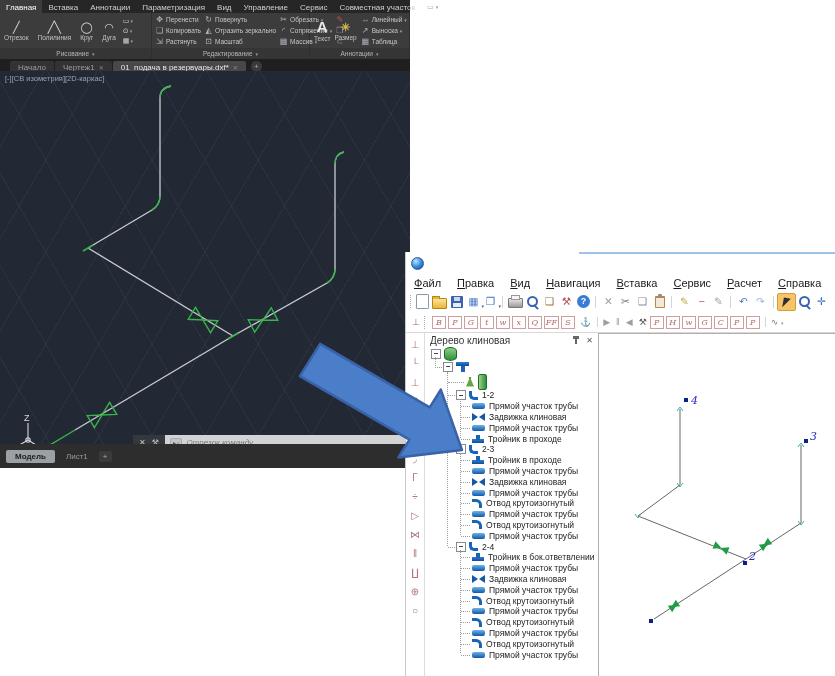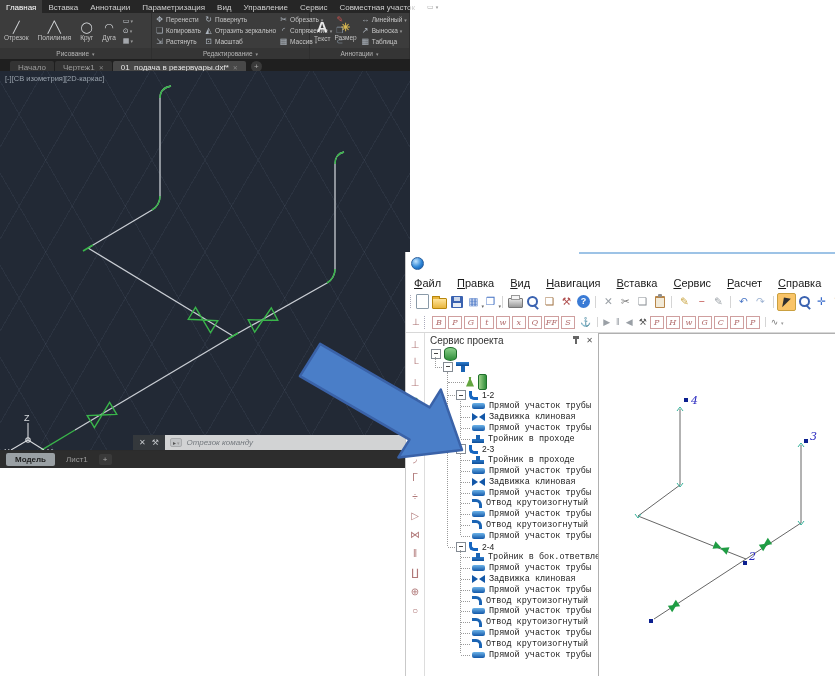--- a/index.html
+++ b/index.html
@@ -41,21 +41,21 @@
              display:flex;align-items:center;justify-content:center;margin:0 0 1px 4px;}
   .acad-view{position:absolute;left:0;top:71px;width:410px;height:379px;background-color:#222935;
     background-image:repeating-linear-gradient(60deg,rgba(120,135,160,.10) 0,rgba(120,135,160,.10) 1px,transparent 1px,transparent 46px),
                      repeating-linear-gradient(-60deg,rgba(120,135,160,.10) 0,rgba(120,135,160,.10) 1px,transparent 1px,transparent 46px);overflow:hidden;}
   .vp-label{position:absolute;left:5px;top:3px;font-size:7.5px;color:#98a1ab;}
   .cmdbar{position:absolute;left:133px;bottom:0;width:277px;height:15px;display:flex;align-items:stretch;font-size:8px;}
   .cmd-left{background:#34383c;color:#c6c9cc;display:flex;align-items:center;gap:6px;padding:0 6px;}
   .cmd-input{flex:1;background:#d2d3d4;color:#74797e;display:flex;align-items:center;gap:4px;padding:0 5px;font-style:italic;}
   .cmd-prompt{font-style:normal;color:#555;background:#c2c4c6;border:1px solid #a9abad;border-radius:2px;
               font-size:6px;padding:0 2px;display:flex;align-items:center;gap:1px;}
-  .acad-bottom{position:absolute;left:0;bottom:0;width:410px;height:17px;background:#2d2d2d;display:flex;align-items:center;padding-left:6px;gap:2px;box-sizing:border-box;}
+  .acad-bottom{position:absolute;left:0;bottom:0;width:410px;height:24px;background:#2d2d2d;display:flex;align-items:center;padding-left:6px;gap:2px;box-sizing:border-box;}
   .mtab{font-size:8px;color:#9a9a9a;padding:2px 9px;border-radius:2px;}
   .mtab.active{background:#9aa0a4;color:#1d1d1d;font-weight:bold;}
   .mtab:last-child{background:#3a3a3a;color:#aaa;padding:1px 4px;}
   
   #hydro{position:absolute;left:405px;top:252px;width:430px;height:424px;background:#fff;z-index:2;
          border-left:1px solid #c9c9c9;box-sizing:border-box;color:#1a1a1a;}
   .blue-topline{position:absolute;left:173px;top:0;width:257px;height:2px;background:#9dc3e6;}
   .h-title{height:22px;display:flex;align-items:center;gap:5px;padding-left:5px;font-size:11px;}
   .sphere{width:11px;height:11px;border-radius:50%;border:1px solid #2a5f9e;
           background:radial-gradient(circle at 35% 30%,#bfe3ff,#2f86d6 55%,#0a4fa0);}
@@ -105,21 +105,21 @@
   .tree-head .spacer{flex:1;}
   .pin{width:2px;height:7px;background:#666;position:relative;margin-right:9px;}
   .pin::before{content:"";position:absolute;top:-1px;left:-2px;width:6px;height:3px;background:#666;}
   .tree-x{font-size:8px;color:#555;margin-right:3px;}
   .tree-rows{position:absolute;left:0;top:14px;right:0;bottom:0;}
   .trow{display:flex;align-items:center;height:10.8px;position:relative;font-size:8.5px;color:#222;white-space:nowrap;}
   .t-root{padding-left:5px;height:13px;}
   .t-net{padding-left:17px;height:13px;}
   .t-src{padding-left:40px;height:17px;}
   .t-group{padding-left:30px;}
-  .t-item{padding-left:46px;font-family:Liberation Mono, monospace;}
+  .t-item{padding-left:46px;}
   .t-item::before,.t-group::before,.t-src::before,.t-net::before{content:"";position:absolute;top:50%;border-top:1px dotted #9a9a9a;}
   .t-item::before{left:35px;width:9px;}
   .t-group::before{left:22px;width:7px;}
   .t-src::before{left:22px;width:16px;}
   .t-net::before{left:9px;width:7px;}
   .vl{position:absolute;border-left:1px dotted #9a9a9a;width:0;}
   .expander{width:8px;height:8px;border:1px solid #848b93;background:#fff;flex:none;position:relative;margin-right:3px;}
   .expander::after{content:"";position:absolute;left:1.5px;top:3.5px;width:4px;height:1px;background:#444;}
   .ticon{flex:none;margin-right:4px;display:inline-block;}
   .tlabel{overflow:hidden;}
@@ -610,21 +610,21 @@
           <span class="sicon">▷</span>
           <span class="sicon">⋈</span>
           <span class="sicon">‖</span>
           <span class="sicon">∐</span>
           <span class="sicon">⊕</span>
           <span class="sicon">○</span>
         </div>
 
       <div class="tree-panel">
         <div class="tree-head">
-          <span>Сервис проекта</span>
+          <span>Дерево клиновая</span>
           <span class="spacer"></span>
           <span class="pin"></span>
           <span class="tree-x">✕</span>
         </div>
         <div class="tree-rows">
             <div class="trow t-root">
               <span class="expander"></span>
               <span class="ticon i-db"></span>
             </div>
             <div class="trow t-net">

